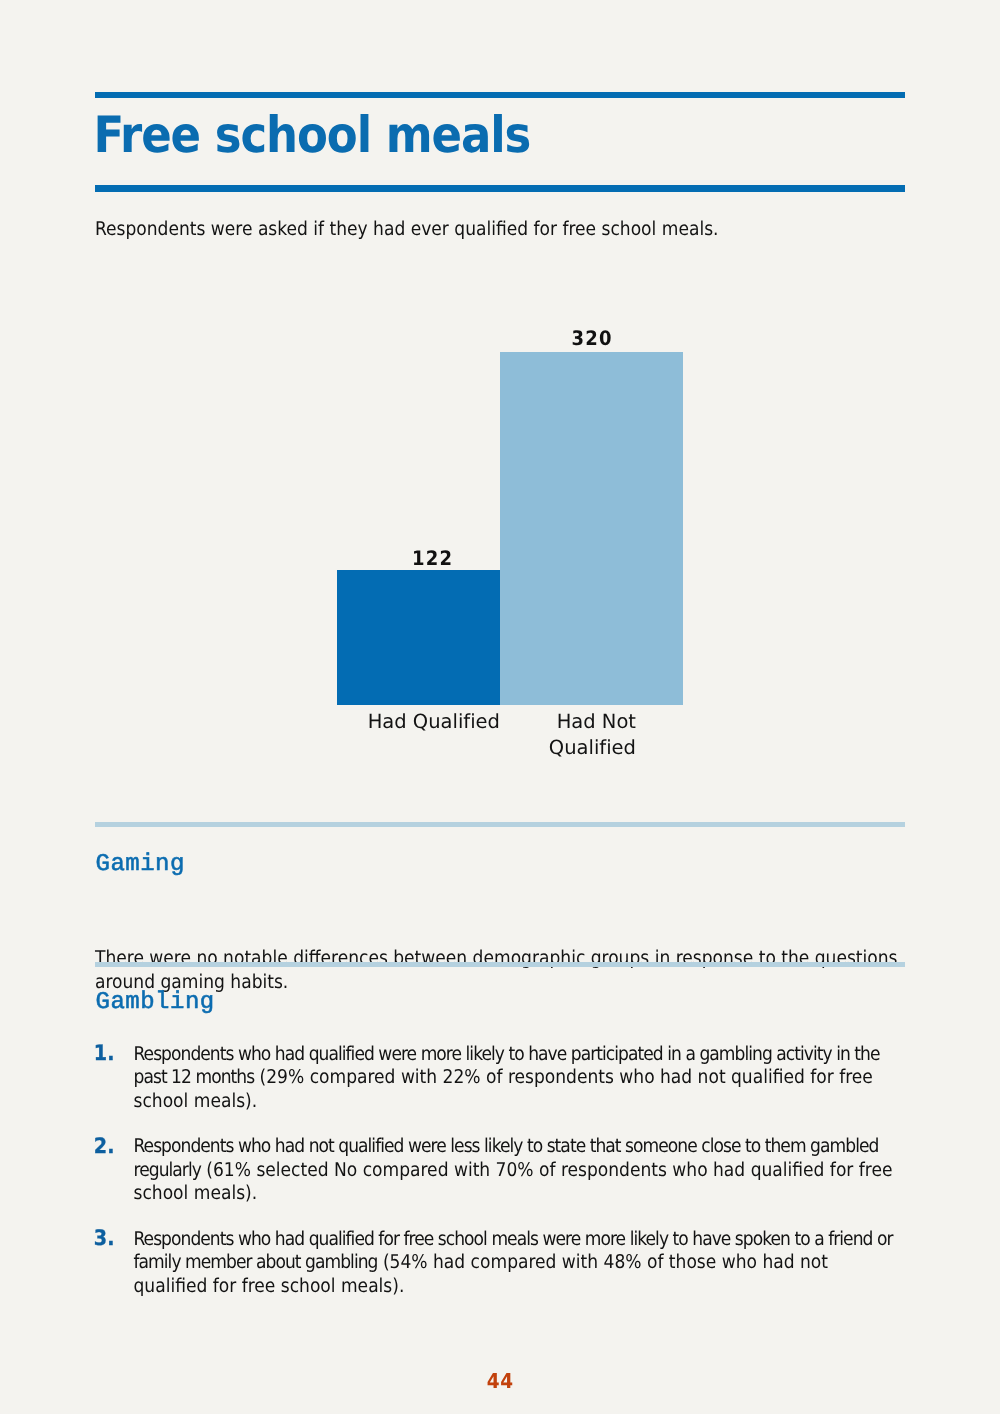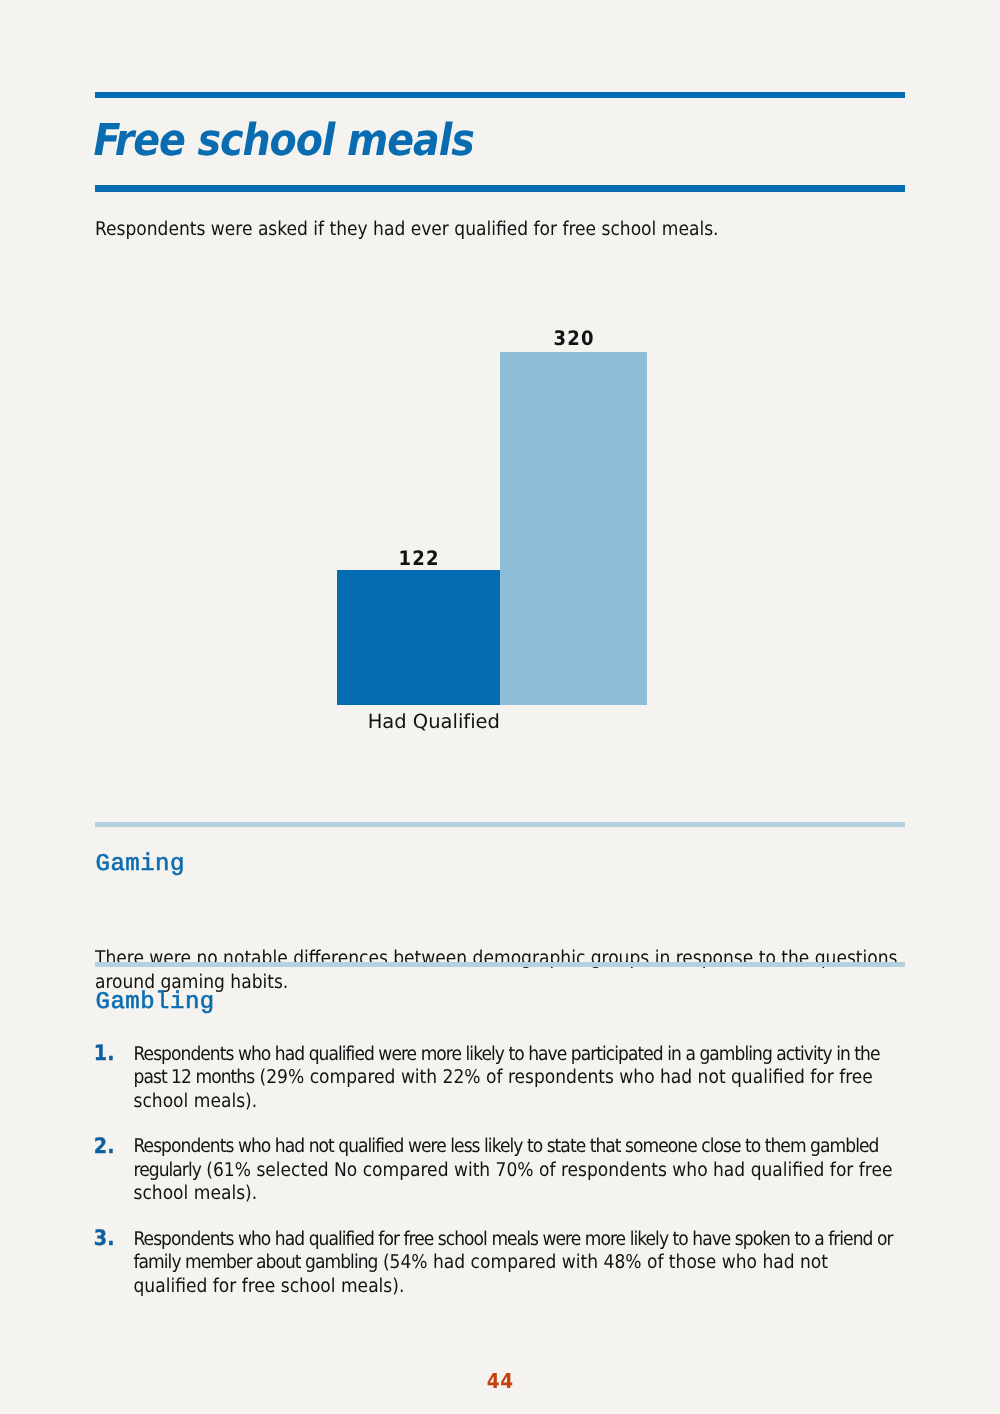--- a/index.html
+++ b/index.html
@@ -9,29 +9,29 @@
     width:1000px;height:1414px;background:#f4f3ef;
     font-family:"DejaVu Sans Condensed","DejaVu Sans",sans-serif;font-stretch:condensed;
     -webkit-font-smoothing:antialiased;text-rendering:geometricPrecision;
   }
   .page{position:relative;width:1000px;height:1414px;overflow:hidden;background:#f4f3ef;}
 
   
   .rule{position:absolute;left:95px;width:810px;height:6.6px;background:#036cb2;}
   .rule-top{top:91.6px;}
   .rule-bot{top:185.2px;}
-  .title{position:absolute;left:93.5px;top:119px;font-size:44px;letter-spacing:-1.05px;
-         font-weight:700;color:#0a6cb0;line-height:1;white-space:nowrap;font-style:italic;}
+  .title{position:absolute;left:93.5px;top:110px;font-size:50px;letter-spacing:-1.05px;
+         font-weight:700;color:#0a6cb0;line-height:1;white-space:nowrap;}
   .intro{position:absolute;left:95px;top:217px;width:815px;font-size:19px;color:#131313;line-height:24px;}
 
   
   .chart{position:absolute;left:0;top:0;width:1000px;height:790px;}
   .bar-col{position:absolute;}
   .bar-1{left:337px;width:163px;top:570px;height:135px;}
-  .bar-2{left:500px;width:147px;top:352px;height:353px;}
+  .bar-2{left:500px;width:183px;top:352px;height:353px;}
   .bar-rect{position:absolute;left:0;right:0;bottom:0;top:0;}
   .bar-1 .bar-rect{background:#036cb3;}
   .bar-2 .bar-rect{background:#8ebdd8;}
   .bar-val{position:absolute;left:0;right:0;text-align:center;font-size:20px;
            letter-spacing:1.2px;text-indent:1.2px;font-weight:700;color:#111;line-height:20px;}
   .bar-1 .bar-val{top:-22.2px;}
   .bar-2 .bar-val{top:-24.2px;}
   .cat{position:absolute;top:709px;text-align:right;font-family:"DejaVu Sans",sans-serif;font-stretch:normal;
        font-size:19.5px;color:#131313;line-height:26.4px;
        font-variant-ligatures:none;-webkit-font-feature-settings:"liga" 0;font-feature-settings:"liga" 0;}
@@ -64,29 +64,30 @@
 <body>
 
 <div class="page">
 
   <div class="rule rule-top"></div>
   <h1 class="title">Free school meals</h1>
   <div class="rule rule-bot"></div>
   <p class="intro">Respondents were asked if they had ever qualified for free school meals.</p>
 
   <div class="chart">
-    <div class="bar-col bar-1" style="top: 570px; height: 106px;">
+    <div class="bar-col bar-1" style="top: 570px; height: 106px; padding-left: 27px;">
       <div class="bar-val" style="top: -22.2px;">122</div>
       <div class="bar-rect" style="height: 135px; background: rgb(3, 108, 179);"></div>
     </div>
     <div class="bar-col bar-2" style="top: 352px; height: 353px;">
       <div class="bar-val" style="top: -24.2px;">320</div>
       <div class="bar-rect" style="height: 353px; background: rgb(142, 189, 216);"></div>
     </div>
     <div class="cat cat-1">Had Qualified</div>
+    <div class="cat cat-2">Had Not Qualified</div>
   </div>
 
   <div class="sep sep1"></div>
   <h2 class="h2 h2a">Gaming</h2>
   <p class="para para1">There were no notable differences between demographic groups in response to the questions around gaming habits.</p>
 
   <div class="sep sep2"></div>
   <h2 class="h2 h2b">Gambling</h2>
 
   <ol class="list">

